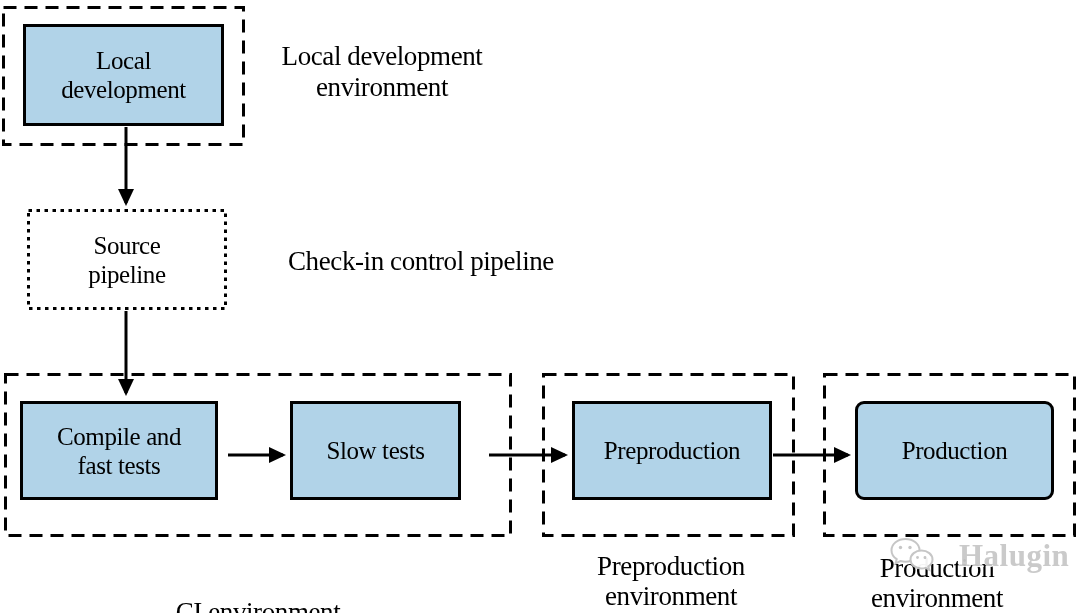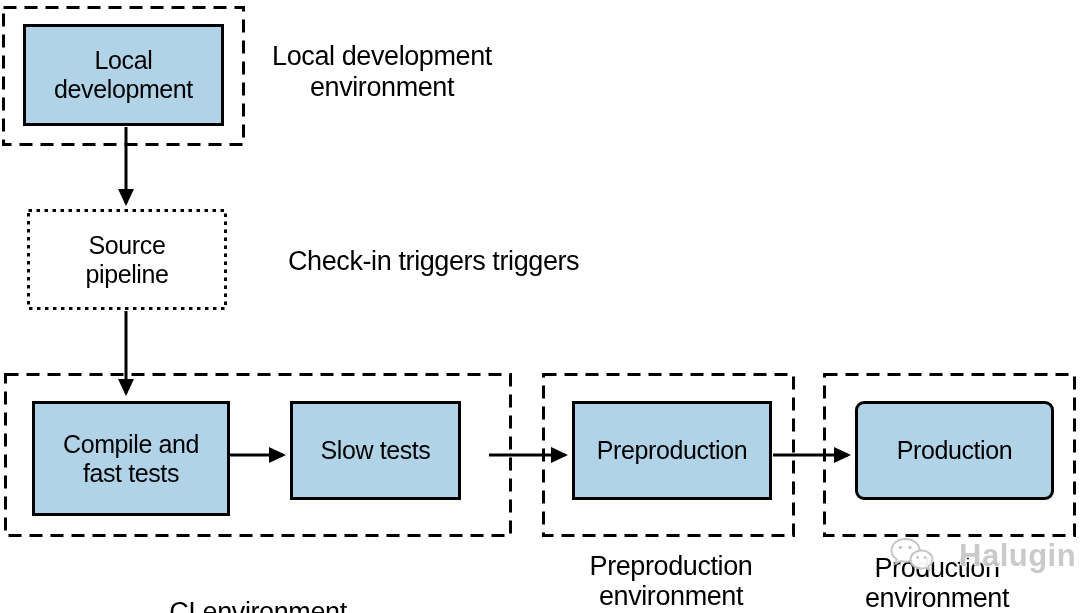--- a/index.html
+++ b/index.html
@@ -6,21 +6,21 @@
     --node-fill:#b1d3e8;
     --line-color:#000000;
     --bg:#ffffff;
     --watermark:#c8c8c8;
   }
   html,body{margin:0;padding:0;background:var(--bg);}
   .canvas{
     position:relative;
     width:1080px;height:613px;
     background:var(--bg);
-    font-family:Liberation Sans, sans-serif;
+    font-family:Liberation Serif, serif;
     color:#000;
     overflow:hidden;
   }
   .lines{position:absolute;left:0;top:0;z-index:1;}
   .node{
     position:absolute;z-index:2;
     box-sizing:border-box;
     border:3px solid var(--line-color);
     background:var(--node-fill);
     display:flex;align-items:center;justify-content:center;
@@ -74,33 +74,33 @@
     <line x1="489" y1="455" x2="565" y2="455" stroke="#000" stroke-width="3" marker-end="url(#ah)"></line>
     <line x1="773" y1="455" x2="848" y2="455" stroke="#000" stroke-width="3" marker-end="url(#ah)"></line>
   </svg>
 
   <div class="node" style="left:23px;top:24px;width:201px;height:102px;">Local
 development</div>
 
   <div class="node plain" style="left:31px;top:213px;width:192px;height:93px;">Source
 pipeline</div>
 
-  <div class="node" style="left:32px;top:401px;width:198px;height:115px;">Compile and
+  <div class="node" style="left:20px;top:401px;width:198px;height:99px;">Compile and
 fast tests</div>
 
   <div class="node" style="left:290px;top:401px;width:171px;height:99px;">Slow tests</div>
 
   <div class="node" style="left:572px;top:401px;width:200px;height:99px;">Preproduction</div>
 
   <div class="node" style="left:855px;top:401px;width:199px;height:99px;border-radius:9px;">Production</div>
 
   <div class="label" style="left:252px;top:41px;width:260px;">Local development
 environment</div>
 
-  <div class="label left" style="left:288px;top:246px;">Check-in triggers triggers</div>
+  <div class="label left" style="left:288px;top:246px;">Check-in control pipeline</div>
 
   <div class="label" style="left:128px;top:561px;width:260px;margin-top:36px;">CI environment</div>
 
   <div class="label" style="left:541px;top:551px;width:260px;line-height:30px;">Preproduction
 environment</div>
 
   <div class="label" style="left:807px;top:553px;width:260px;line-height:30px;">Production
 environment</div>
 
   <div class="watermark">

